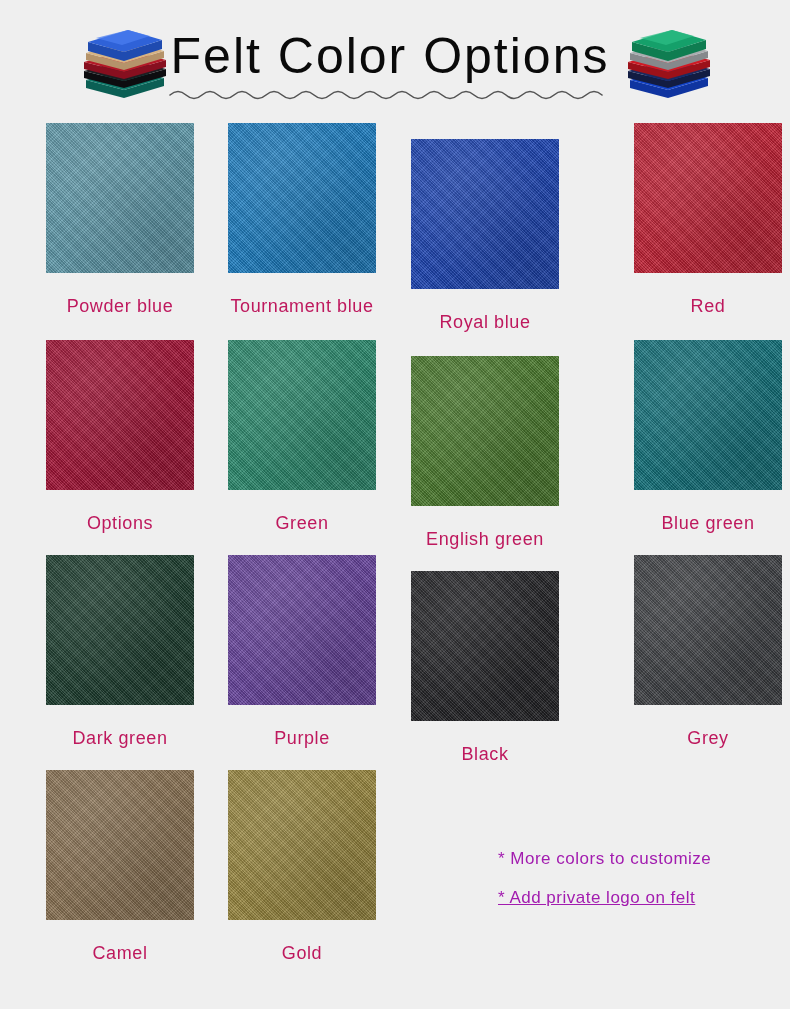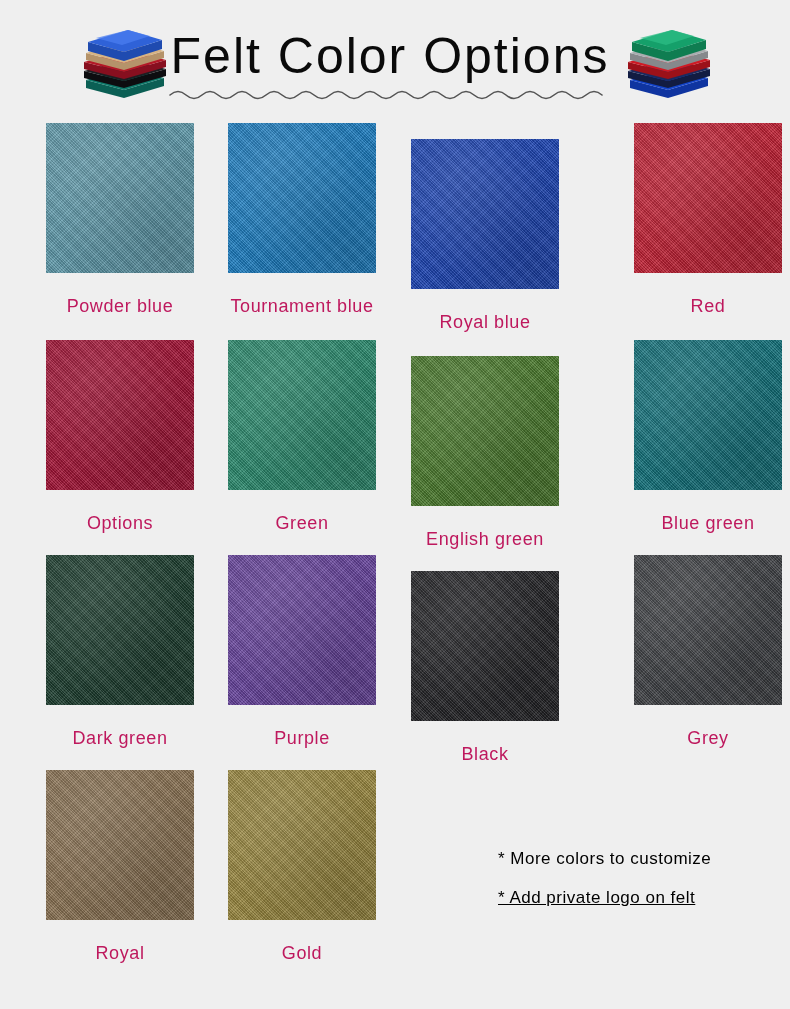--- a/index.html
+++ b/index.html
@@ -140,21 +140,21 @@
   
   .notes {
     position: absolute;
     left: 498px;
     top: 848px;
     width: 260px;
   }
   .note-line {
     font-size: 17px;
     letter-spacing: 0.5px;
-    color: #000000;
+    color: #a21caf;
     line-height: 22px;
     white-space: nowrap;
   }
   .note-line + .note-line { margin-top: 17px; text-decoration: underline; }
 </style>
 </head>
 <body>
 
 <div class="header">
   <div class="header-inner">
@@ -268,21 +268,21 @@
     </div>
     <div class="cell c3">
       <div class="swatch" style="background-color: rgb(62, 64, 68);"></div>
       <div class="swatch-label">Grey</div>
     </div>
   </div>
 
   <div class="row row4">
     <div class="cell c0">
       <div class="swatch" style="background-color: rgb(138, 114, 83);"></div>
-      <div class="swatch-label">Royal</div>
+      <div class="swatch-label">Camel</div>
     </div>
     <div class="cell c1">
       <div class="swatch" style="background-color: rgb(153, 135, 63);"></div>
       <div class="swatch-label">Gold</div>
     </div>
   </div>
 
 </div>
 
 <div class="notes">

